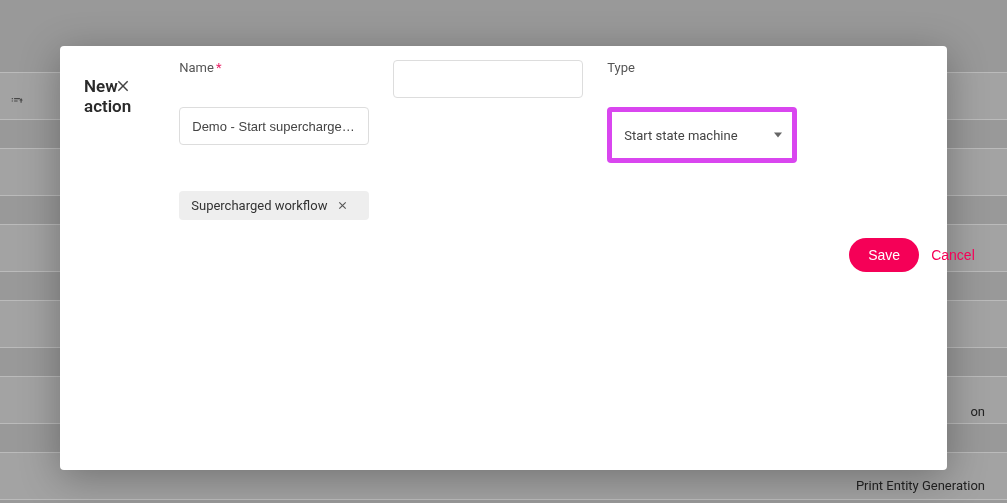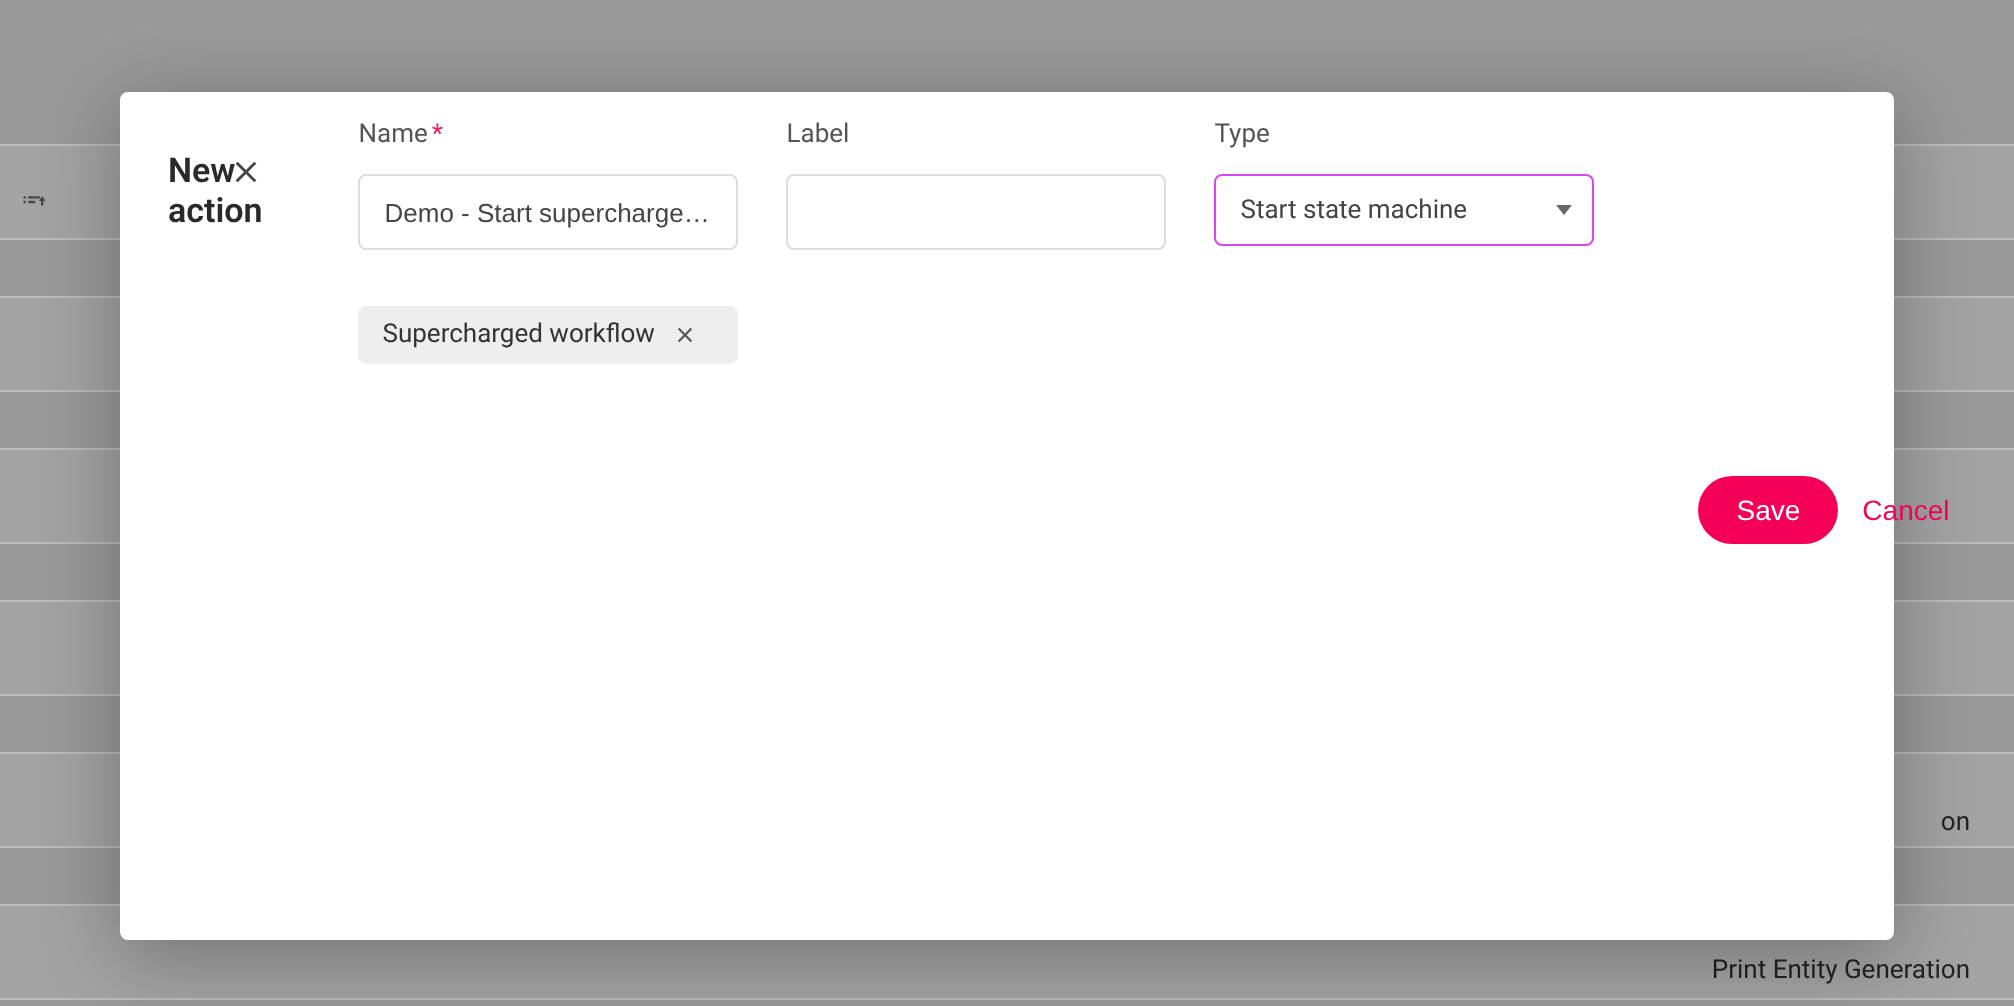--- a/index.html
+++ b/index.html
@@ -91,20 +91,21 @@
     }
     .form-row {
       display: flex;
       gap: 24px;
       margin-bottom: 28px;
     }
     .form-field {
       width: 190px;
       display: flex;
       flex-direction: column;
+      gap: 20px;
     }
     .field-label {
       font-size: 13px;
       color: #555;
       margin-bottom: 12px;
     }
     .field-label .req {
       color: #e91e63;
       margin-left: 2px;
     }
@@ -115,22 +116,22 @@
       padding: 0 12px;
       font-size: 13px;
       color: #444;
       background: #fff;
       outline: none;
       width: 100%;
       text-overflow: ellipsis;
     }
     .select-wrap {
       position: relative;
-      height: 36px;
-      border: 1px solid #d946ef;
+      height: 56px;
+      border: 5px solid #d946ef;
       border-radius: 4px;
       background: #fff;
       display: flex;
       align-items: center;
       padding: 0 30px 0 12px;
       cursor: pointer;
     }
     .select-value {
       font-size: 13px;
       color: #444;
@@ -232,23 +233,20 @@
     <div class="form-row">
 
       <div class="form-field">
         <div class="field-label">
           <span>Name</span><span class="req">*</span>
         </div>
         <input type="text" class="text-input" value="Demo - Start supercharged w" style="">
       </div>
 
       <div class="form-field">
-        <div class="field-label">
-          <span>Label</span>
-        </div>
         <input type="text" class="text-input" value="" style="">
       </div>
 
       <div class="form-field">
         <div class="field-label">
           <span>Type</span>
         </div>
         <div class="select-wrap">
           <span class="select-value">Start state machine</span>
           <span class="chevron-down"></span>

